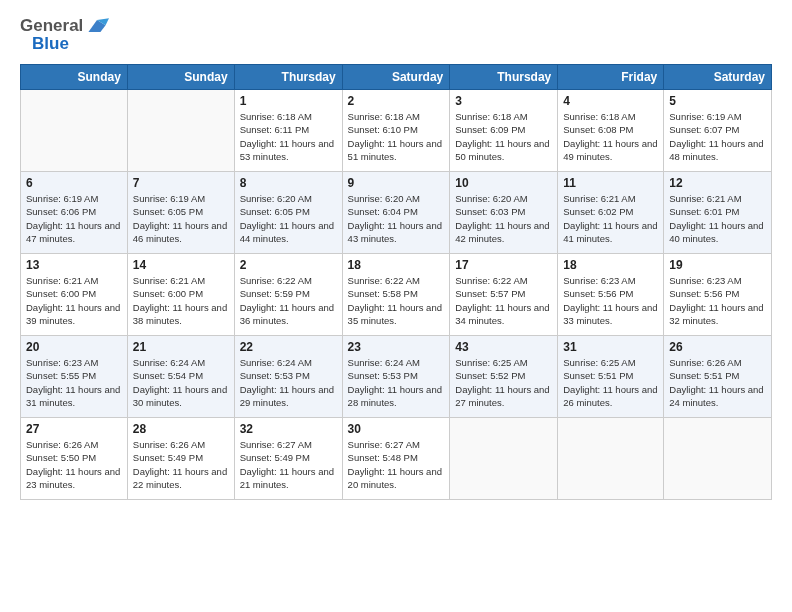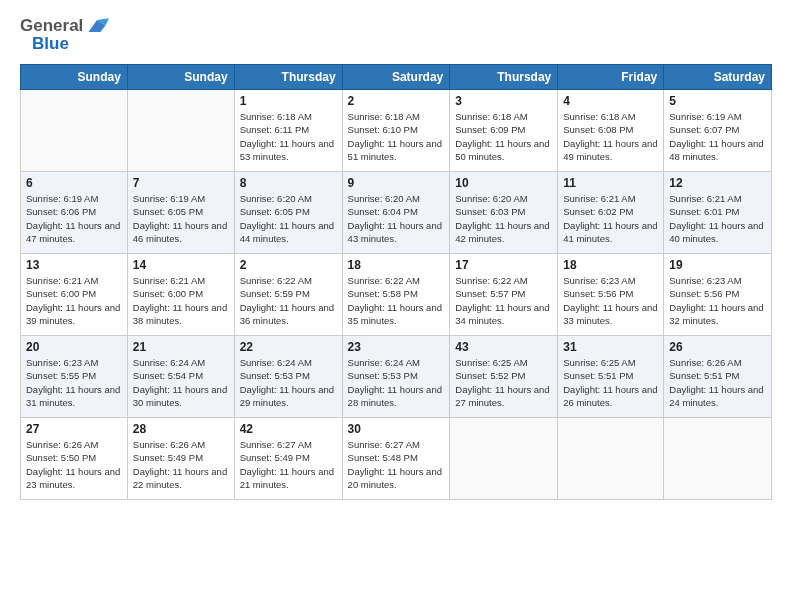--- a/index.html
+++ b/index.html
@@ -294,21 +294,21 @@
 Sunset: 5:50 PM
 Daylight: 11 hours and 23 minutes.</div>
           </td>
           <td>
             <div class="day-num">28</div>
             <div class="day-detail" style="white-space: pre-line;">Sunrise: 6:26 AM
 Sunset: 5:49 PM
 Daylight: 11 hours and 22 minutes.</div>
           </td>
           <td>
-            <div class="day-num">42</div>
+            <div class="day-num">32</div>
             <div class="day-detail" style="white-space: pre-line;">Sunrise: 6:27 AM
 Sunset: 5:49 PM
 Daylight: 11 hours and 21 minutes.</div>
           </td>
           <td>
             <div class="day-num">30</div>
             <div class="day-detail" style="white-space: pre-line;">Sunrise: 6:27 AM
 Sunset: 5:48 PM
 Daylight: 11 hours and 20 minutes.</div>
           </td>

